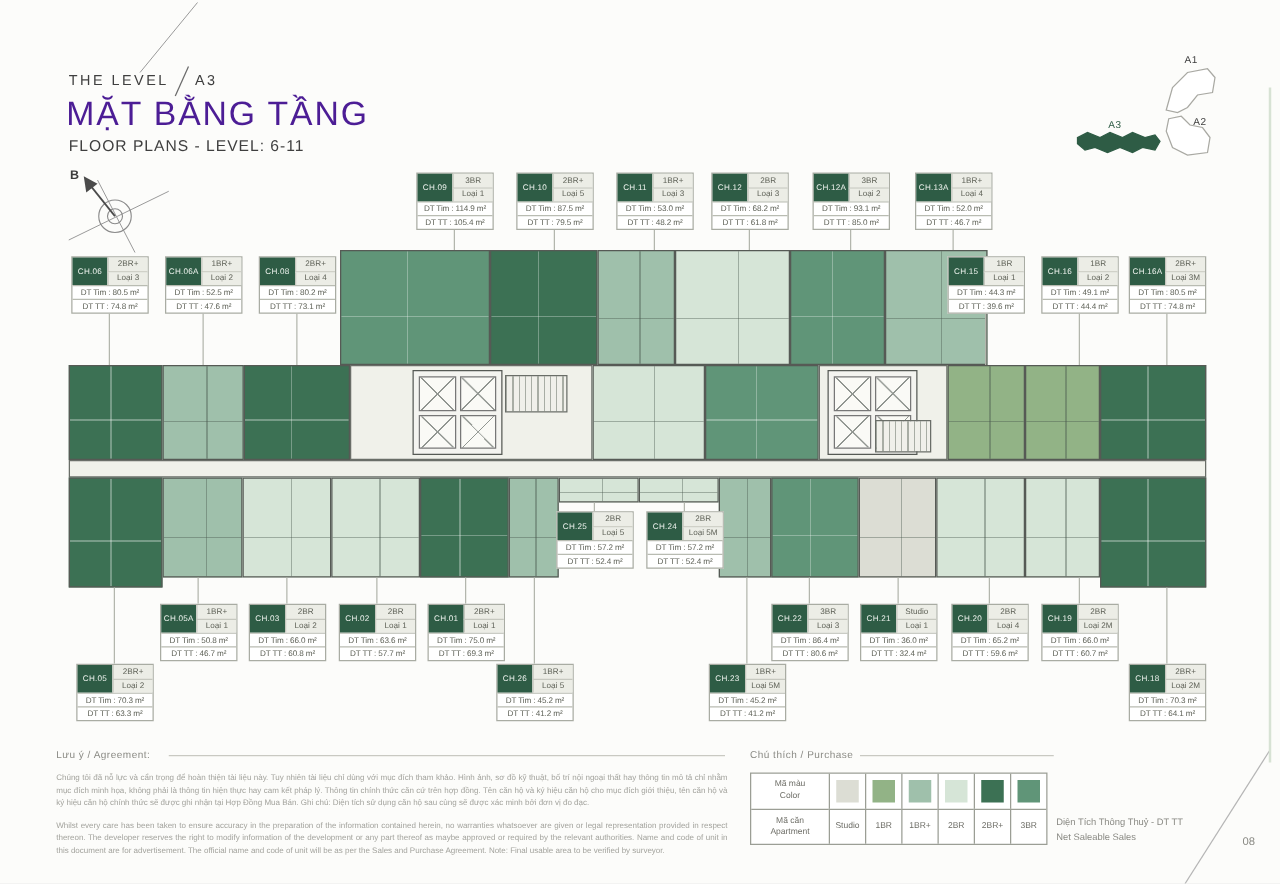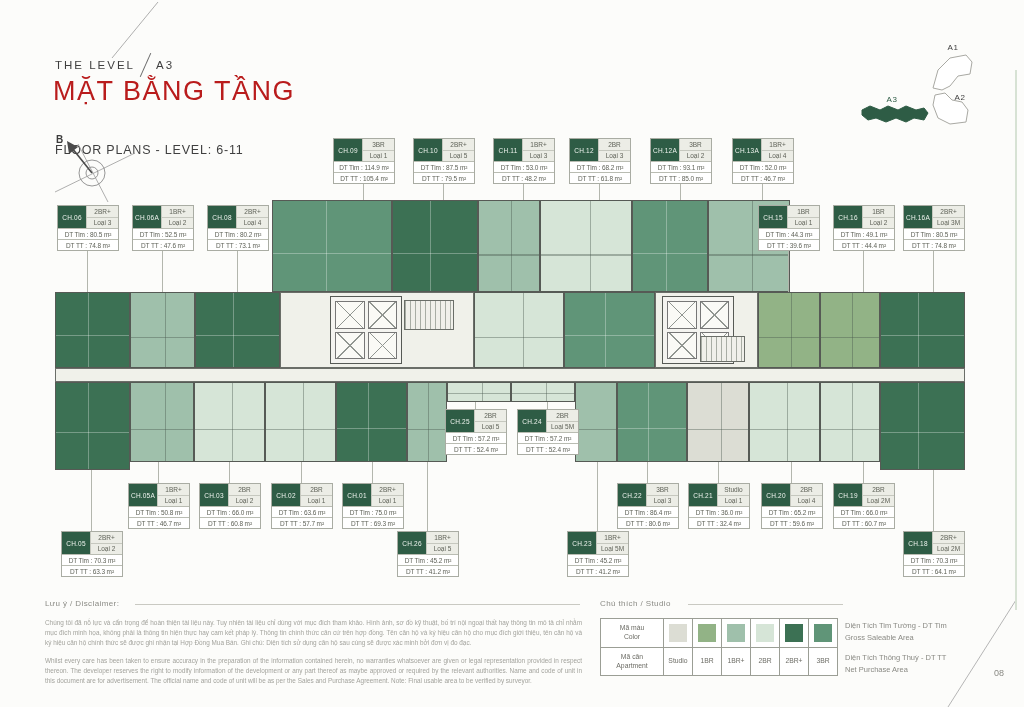--- a/index.html
+++ b/index.html
@@ -1,22 +1,22 @@
 <!DOCTYPE html>
 <html><head>
 <meta charset="utf-8">
 <style>
   html,body{margin:0;padding:0;background:#e8e8e8;}
   #canvas{position:relative;width:1024px;height:707px;background:#fcfcfa;overflow:hidden;
           font-family:"Liberation Sans",sans-serif;color:#3c3c3c;}
   
   .hdr-line1{position:absolute;left:55px;top:52px;font-size:11.5px;letter-spacing:2px;color:#3f3f3f;display:flex;align-items:center;}
   .hdr-slash{display:inline-block;width:1px;height:26px;background:#6b6b6b;transform:rotate(24deg);margin:0 10px;}
-  .hdr-title{position:absolute;left:53px;top:76px;font-size:27px;letter-spacing:1.5px;color:#b91c1c;}
-  .hdr-sub{position:absolute;left:55px;top:110px;font-size:12.5px;letter-spacing:0.8px;color:#3f3f3f;margin-top:33px;}
+  .hdr-title{position:absolute;left:53px;top:76px;font-size:27px;letter-spacing:1.5px;color:#4c1d95;}
+  .hdr-sub{position:absolute;left:55px;top:110px;font-size:12.5px;letter-spacing:0.8px;color:#3f3f3f;}
   
   #floorplan{position:absolute;left:0;top:0;width:1024px;height:707px;}
   .blk{position:absolute;box-sizing:border-box;border:1px solid #565a55;}
   .blk.lt{background-image:
     linear-gradient(to right,transparent calc(55% - .5px),rgba(70,85,75,.40) calc(55% - .5px),rgba(70,85,75,.40) calc(55% + .5px),transparent calc(55% + .5px)),
     linear-gradient(to bottom,transparent calc(60% - .5px),rgba(70,85,75,.40) calc(60% - .5px),rgba(70,85,75,.40) calc(60% + .5px),transparent calc(60% + .5px));}
   .blk.dk{background-image:
     linear-gradient(to right,transparent calc(45% - .5px),rgba(255,255,255,.30) calc(45% - .5px),rgba(255,255,255,.30) calc(45% + .5px),transparent calc(45% + .5px)),
     linear-gradient(to bottom,transparent calc(58% - .5px),rgba(255,255,255,.30) calc(58% - .5px),rgba(255,255,255,.30) calc(58% + .5px),transparent calc(58% + .5px));}
   .blk.hall,.blk.corridor{background:#f0f1ea;border-color:#6a6e68;}
@@ -443,26 +443,26 @@
        <div class="ul-right">
          <div class="ul-type">2BR+</div>
          <div class="ul-loai">Loại 2M</div>
        </div>
      </div>
      <div class="ul-row">DT Tim : 70.3 m²</div>
      <div class="ul-row">DT TT : 64.1 m²</div>
       </div>
     </div>
 
-  <div class="sec-head" style="left:45px;top:599px;">Lưu ý / Disclaimer:</div>
+  <div class="sec-head" style="left:45px;top:599px;">Lưu ý / Agreement:</div>
   <div class="sec-rule" style="left:135px;top:604px;width:445px;"></div>
   <div class="disc" style="top:618px;">Chúng tôi đã nỗ lực và cẩn trọng để hoàn thiện tài liệu này. Tuy nhiên tài liệu chỉ dùng với mục đích tham khảo. Hình ảnh, sơ đồ kỹ thuật, bố trí nội ngoại thất hay thông tin mô tả chỉ nhằm mục đích minh họa, không phải là thông tin hiện thực hay cam kết pháp lý. Thông tin chính thức căn cứ trên hợp đồng. Tên căn hộ và ký hiệu căn hộ cho mục đích giới thiệu, tên căn hộ và ký hiệu căn hộ chính thức sẽ được ghi nhận tại Hợp Đồng Mua Bán. Ghi chú: Diện tích sử dụng căn hộ sau cùng sẽ được xác minh bởi đơn vị đo đạc.</div>
   <div class="disc" style="top:656px;">Whilst every care has been taken to ensure accuracy in the preparation of the information contained herein, no warranties whatsoever are given or legal representation provided in respect thereon. The developer reserves the right to modify information of the development or any part thereof as maybe approved or required by the relevant authorities. Name and code of unit in this document are for advertisement. The official name and code of unit will be as per the Sales and Purchase Agreement. Note: Final usable area to be verified by surveyor.</div>
 
-  <div class="sec-head" style="left:600px;top:599px;">Chú thích / Studio</div>
+  <div class="sec-head" style="left:600px;top:599px;">Chú thích / Purchase</div>
   <div class="sec-rule" style="left:688px;top:604px;width:155px;"></div>
   <div class="legend-table" id="legend-table">
       <div class="lg-cell first">
         <div>Mã màu</div>
         <div>Color</div>
       </div>
       <div class="lg-cell ">
         <div class="lg-swatch" style="background: rgb(220, 221, 212);"></div>
       </div>
       <div class="lg-cell ">
@@ -485,23 +485,19 @@
         <div>Apartment</div>
       </div>
       <div class="lg-cell r2">Studio</div>
       <div class="lg-cell r2">1BR</div>
       <div class="lg-cell r2">1BR+</div>
       <div class="lg-cell r2">2BR</div>
       <div class="lg-cell r2">2BR+</div>
       <div class="lg-cell r2">3BR</div>
     </div>
 
-  <div class="lg-note" style="top:620px;">
-    <div>Diện Tích Tim Tường - DT Tim</div>
-    <div>Gross Saleable Area</div>
-  </div>
   <div class="lg-note" style="top:652px;">
     <div>Diện Tích Thông Thuỷ - DT TT</div>
-    <div>Net Purchase Area</div>
+    <div>Net Saleable Sales</div>
   </div>
 
   <div class="pagenum">08</div>
 </div>
 
 </body></html>

